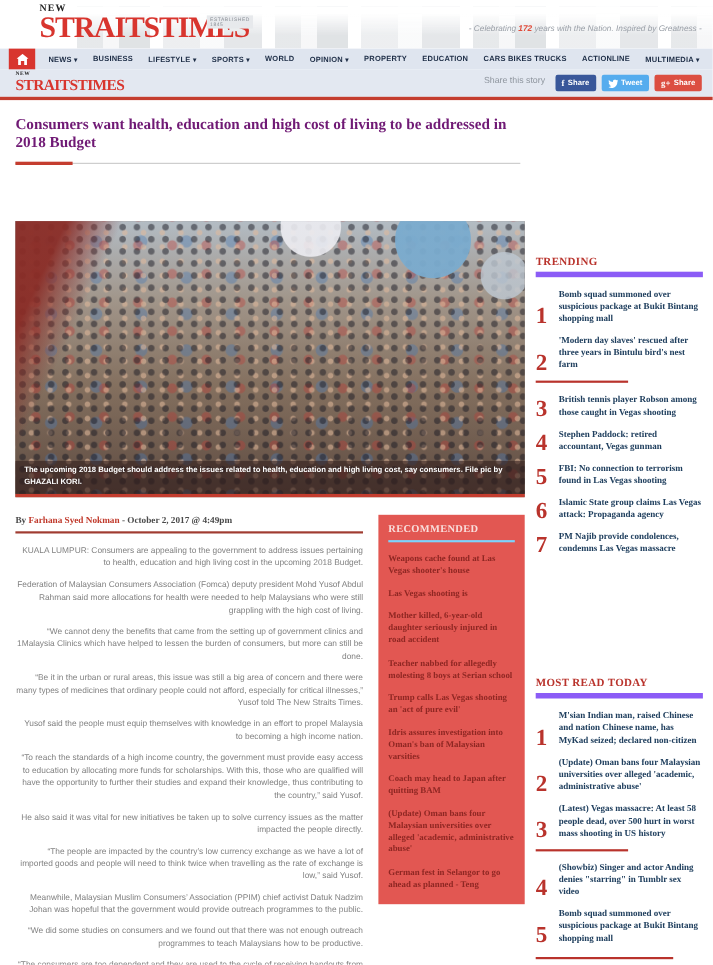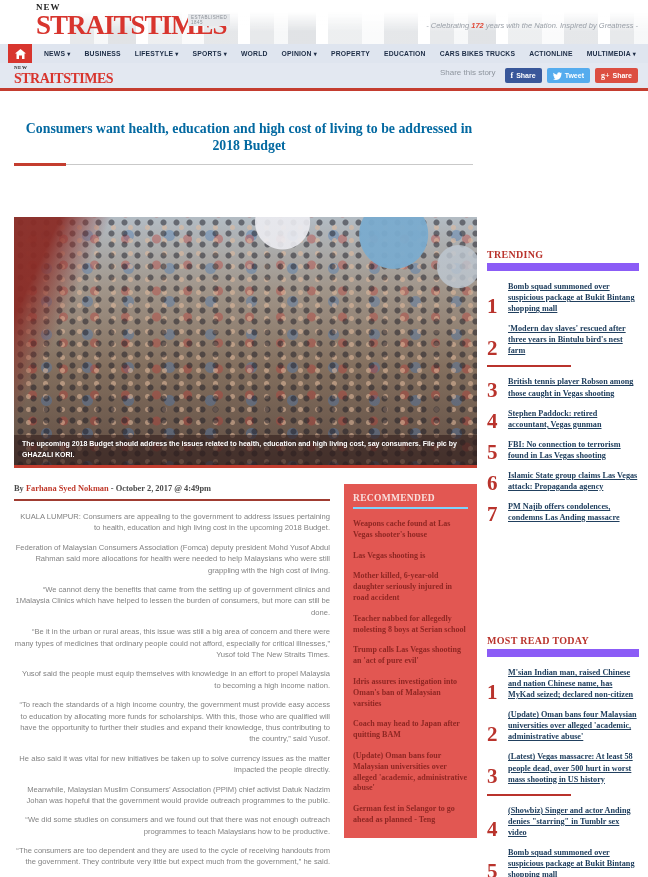--- a/index.html
+++ b/index.html
@@ -43,21 +43,21 @@
     padding:0 6px; display:flex; align-items:center; gap:3px; }
   .btn-fb { background:#39579a; }
   .btn-tw { background:#55acee; }
   .btn-gp { background:#dc4e41; }
   .btn .glyph { font:bold 8px "Liberation Serif",serif; }
 
   .red-rule { height:3px; background:#c43d2f; }
 
   
   .content { padding:12px 7px 0 14px; }
-  .headline { width:470px; font:bold 13.8px/1.2 "Liberation Serif",serif; color:#0369a1; margin:18px 0 10px;text-align:center; }
+  .headline { width:470px; font:bold 13.8px/1.2 "Liberation Serif",serif; color:#701a75; margin:2px 0 10px; }
   .headline-rule { position:relative; width:459px; border-top:1px solid #c9c9c9; margin-bottom:52px; }
   .headline-rule .accent { position:absolute; left:0; top:-2px; width:52px; height:3px; background:#c43d2f; }
 
   .content-row { display:flex; gap:10px; }
   .left-col { width:463px; flex:none; }
 
   
   .photo { position:relative; width:463px; height:251px; border-bottom:3px solid #c43d2f; background-color:#7a6a5e;
     background-image:
       radial-gradient(circle at 82% 7%, rgba(122,171,206,.95) 0 34px, rgba(122,171,206,0) 35px),
@@ -85,25 +85,25 @@
   
   .recommended { flex:1; background:#e25752; padding:9px 9px 10px; align-self:flex-start; }
   .recommended h3 { font:bold 9.5px "Liberation Serif",serif; color:#f9dfdd; letter-spacing:.3px;
     border-bottom:2px solid #7dd3fc; padding-bottom:4px; margin-bottom:10px; }
   .rec-item { display:block; color:#8f2723; font:bold 8px/1.35 "Liberation Serif",serif; margin-bottom:10px; }
   .rec-item:last-child { margin-bottom:2px; }
 
   
   .sidebar { width:152px; flex:none; padding-top:32px; }
   .side-title { font:bold 10px "Liberation Serif",serif; color:#b9332c; letter-spacing:.3px;
-    border-bottom:8px solid #8b5cf6; padding-bottom:3px; margin-bottom:10px; }
+    border-bottom:5px solid #8b5cf6; padding-bottom:3px; margin-bottom:10px; }
   .rank-item { display:flex; gap:7px; margin-bottom:9px; }
   .rank-item .num { width:14px; flex:none; font:bold 21px "Liberation Serif",serif; color:#b9332c;
     align-self:flex-end; line-height:.75; }
-  .rank-item .txt { flex:1; color:#21405f; font:bold 8.2px/1.35 "Liberation Serif",serif;text-decoration:underline; }
+  .rank-item .txt { flex:1; color:#21405f; font:bold 8.2px/1.35 "Liberation Serif",serif; }
   .rank-divider { width:55%; border-top:2px solid #b9332c; margin:0 0 9px; }
   .most-read { margin-top:112px; }
   .sidebar-end-rule { width:82%; border-top:2px solid #b9332c; margin-top:12px; }
 </style>
 </head>
 <body>
 
 <div>
 
   <header class="masthead">
@@ -180,20 +180,21 @@
           <article class="article-col">
             <div class="byline"><span>By </span><a class="author">Farhana Syed Nokman</a><span> - October 2, 2017 @ 4:49pm</span></div>
             <div class="byline-rule"></div>
             <p>KUALA LUMPUR: Consumers are appealing to the government to address issues pertaining to health, education and high living cost in the upcoming 2018 Budget.</p>
             <p>Federation of Malaysian Consumers Association (Fomca) deputy president Mohd Yusof Abdul Rahman said more allocations for health were needed to help Malaysians who were still grappling with the high cost of living.</p>
             <p>“We cannot deny the benefits that came from the setting up of government clinics and 1Malaysia Clinics which have helped to lessen the burden of consumers, but more can still be done.</p>
             <p>“Be it in the urban or rural areas, this issue was still a big area of concern and there were many types of medicines that ordinary people could not afford, especially for critical illnesses,” Yusof told The New Straits Times.</p>
             <p>Yusof said the people must equip themselves with knowledge in an effort to propel Malaysia to becoming a high income nation.</p>
             <p>“To reach the standards of a high income country, the government must provide easy access to education by allocating more funds for scholarships. With this, those who are qualified will have the opportunity to further their studies and expand their knowledge, thus contributing to the country,” said Yusof.</p>
             <p>He also said it was vital for new initiatives be taken up to solve currency issues as the matter impacted the people directly.</p>
+            <p>“The people are impacted by the country’s low currency exchange as we have a lot of imported goods and people will need to think twice when travelling as the rate of exchange is low,” said Yusof.</p>
             <p>Meanwhile, Malaysian Muslim Consumers’ Association (PPIM) chief activist Datuk Nadzim Johan was hopeful that the government would provide outreach programmes to the public.</p>
             <p>“We did some studies on consumers and we found out that there was not enough outreach programmes to teach Malaysians how to be productive.</p>
             <p>“The consumers are too dependent and they are used to the cycle of receiving handouts from the government. They contribute very little but expect much from the government,” he said.</p>
 
           </article>
 
           <aside class="recommended">
             <h3>RECOMMENDED</h3>
             <a class="rec-item">Weapons cache found at Las Vegas shooter's house</a>
             <a class="rec-item">Las Vegas shooting is</a>
@@ -231,21 +232,21 @@
           <div class="rank-item">
               <span class="num">5</span>
               <a class="txt">FBI: No connection to terrorism found in Las Vegas shooting</a>
             </div>
           <div class="rank-item">
               <span class="num">6</span>
               <a class="txt">Islamic State group claims Las Vegas attack: Propaganda agency</a>
             </div>
           <div class="rank-item">
               <span class="num">7</span>
-              <a class="txt">PM Najib offers condolences, condemns Las Anding massacre</a>
+              <a class="txt">PM Najib provide condolences, condemns Las Vegas massacre</a>
             </div>
         </section>
 
         <section class="most-read">
           <h3 class="side-title">MOST READ TODAY</h3>
           <div class="rank-item">
               <span class="num">1</span>
               <a class="txt">M'sian Indian man, raised Chinese and nation Chinese name, has MyKad seized; declared non-citizen</a>
             </div>
           <div class="rank-item">

